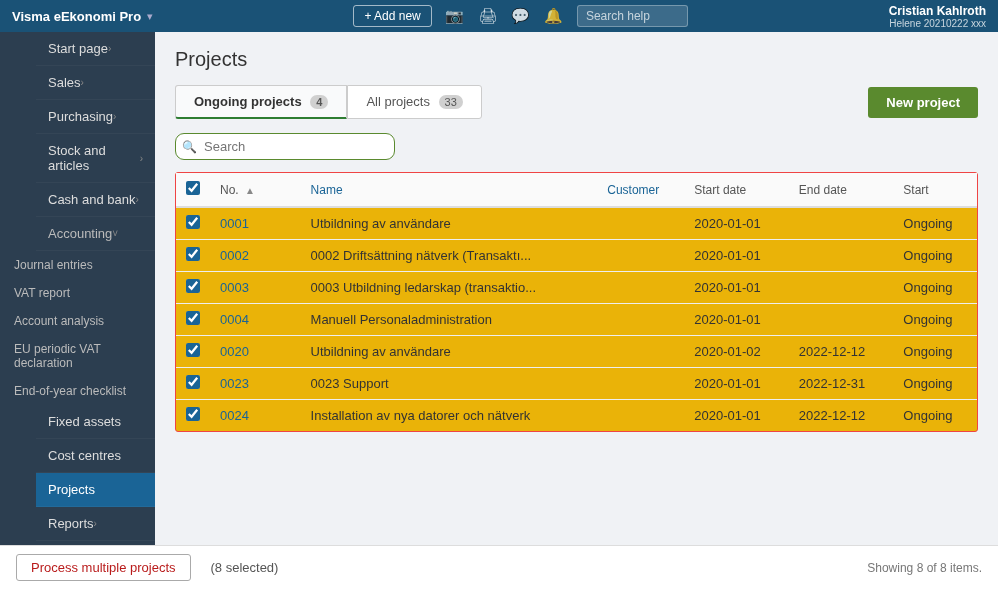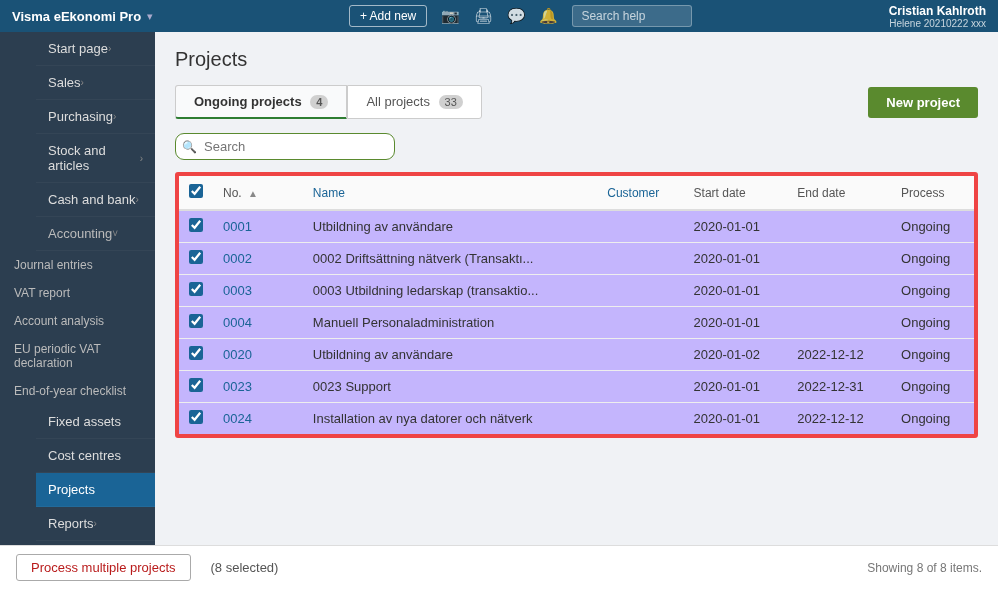--- a/index.html
+++ b/index.html
@@ -30,21 +30,21 @@
       display: flex; align-items: center; gap: 4px;
     }
     .topbar-icon { color: rgba(255,255,255,0.8); font-size: 15px; cursor: pointer; }
     .topbar-search {
       background: rgba(255,255,255,0.15);
       border: 1px solid rgba(255,255,255,0.3);
       border-radius: 3px;
       padding: 3px 8px;
       color: white;
       font-size: 12px;
-      width: 120px;
+      width: 111px;
     }
     .topbar-search::placeholder { color: rgba(255,255,255,0.7); }
     .topbar-right { display: flex; flex-direction: column; align-items: flex-end; }
     .topbar-username { color: white; font-size: 12px; font-weight: bold; }
     .topbar-company { color: rgba(255,255,255,0.75); font-size: 10px; text-align: center; }
 
     
     .layout { display: flex; flex: 1; overflow: hidden; }
 
     
@@ -126,21 +126,21 @@
     .search-wrap::before {
       content: '🔍';
       position: absolute;
       left: 7px;
       top: 50%;
       transform: translateY(-50%);
       font-size: 12px;
     }
 
     
-    .table-wrap { background: #c4b5fd; border: 4px solid #ef4444; border-radius: 3px; }
+    .table-wrap { background: #eab308; border: 1px solid #ef4444; border-radius: 3px; }
     table { width: 100%; border-collapse: collapse; }
     thead tr { border-bottom: 2px solid #ddd; }
     th {
       padding: 8px 10px;
       text-align: left;
       color: #555;
       font-size: 12px;
       font-weight: normal;
       background: #fafafa;
     }
@@ -279,21 +279,21 @@
           <tr>
             <th class="checkbox-cell">
               <input type="checkbox" checked="" style="">
             </th>
             <th class="sortable">No. <span class="sort-arrow">▲</span></th>
             <th></th>
             <th class="link-col">Name</th>
             <th class="link-col">Customer</th>
             <th>Start date</th>
             <th>End date</th>
-            <th>Process</th>
+            <th>Start</th>
           </tr>
         </thead>
         <tbody id="table-body">
         <tr>
     <td class="checkbox-cell">
       <input type="checkbox" checked="" style="">
     </td>
     <td class="link-cell">0001</td>
     <td></td>
     <td>Utbildning av användare</td>

